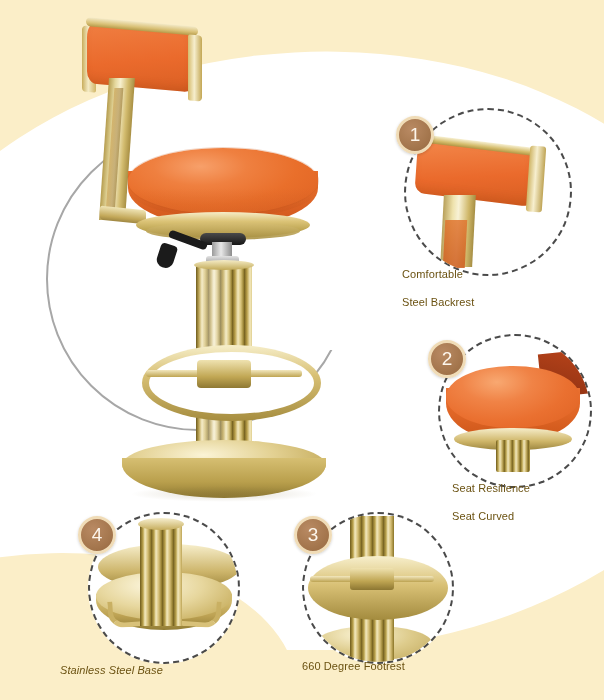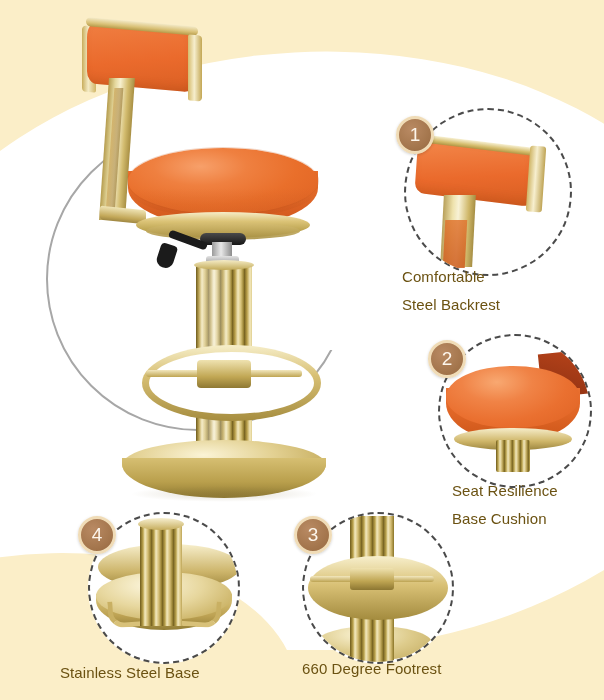--- a/index.html
+++ b/index.html
@@ -242,21 +242,21 @@
     font-size:19px;
     line-height:32px;
     text-align:center;
     font-family:"Liberation Sans", sans-serif;
     z-index:6;
     box-shadow:0 1px 3px rgba(0,0,0,.18);
   }
   .cap{
     position:absolute;
     color:#6b5212;
-    font-size:15px;
+    font-size:11px;
     font-family:"Liberation Sans", sans-serif;
     white-space:nowrap;
     letter-spacing:.1px;
   }
   
   .c1-pad{
     position:absolute;left:10px;top:36px;width:122px;height:54px;
     background:linear-gradient(170deg,#f3884b 0%,#ea6a2c 55%,#d65d21 100%);
     border-radius:8px 10px 14px 10px / 18px 18px 10px 10px;
     transform:rotate(4deg) skewY(3deg);
@@ -445,21 +445,21 @@
   <div class="callout" style="left:438px;top:334px;">
     <div class="dashed-circle" style="left:0;top:0;width:150px;height:150px;">
       <div class="c2-backbit"></div>
       <div class="c2-seat-side"></div>
       <div class="c2-seat-top"></div>
       <div class="c2-ring"></div>
       <div class="c2-col"></div>
     </div>
     <div class="badge" style="left:-10px;top:6px;">2</div>
     <div class="cap" style="left:14px;top:148px;">Seat Resilience</div>
-    <div class="cap" style="left:14px;top:176px;">Base Cushion</div>
+    <div class="cap" style="left:14px;top:176px;">Seat Curved</div>
   </div>
 
   <div class="callout" style="left:302px;top:512px;">
     <div class="dashed-circle" style="left:0;top:0;width:148px;height:148px;">
       <div class="c3-base"></div>
       <div class="c3-col"></div>
       <div class="c3-ring"></div>
       <div class="c3-bar-l"></div>
       <div class="c3-bar-r"></div>
       <div class="c3-hub"></div>
@@ -472,16 +472,16 @@
     <div class="dashed-circle" style="left:0;top:0;width:148px;height:148px;">
       <div class="c4-ring"></div>
       <div class="c4-disc-edge"></div>
       <div class="c4-disc-top"></div>
       <div class="c4-leg-l"></div>
       <div class="c4-leg-r"></div>
       <div class="c4-col"></div>
       <div class="c4-colcap"></div>
     </div>
     <div class="badge" style="left:-10px;top:4px;">4</div>
-    <div class="cap" style="left:-28px;top:152px;">Stainless Steel Base</div>
+    <div class="cap" style="left:-28px;top:152px;font-style:italic;">Stainless Steel Base</div>
   </div>
 
 </div>
 
 </body></html>

